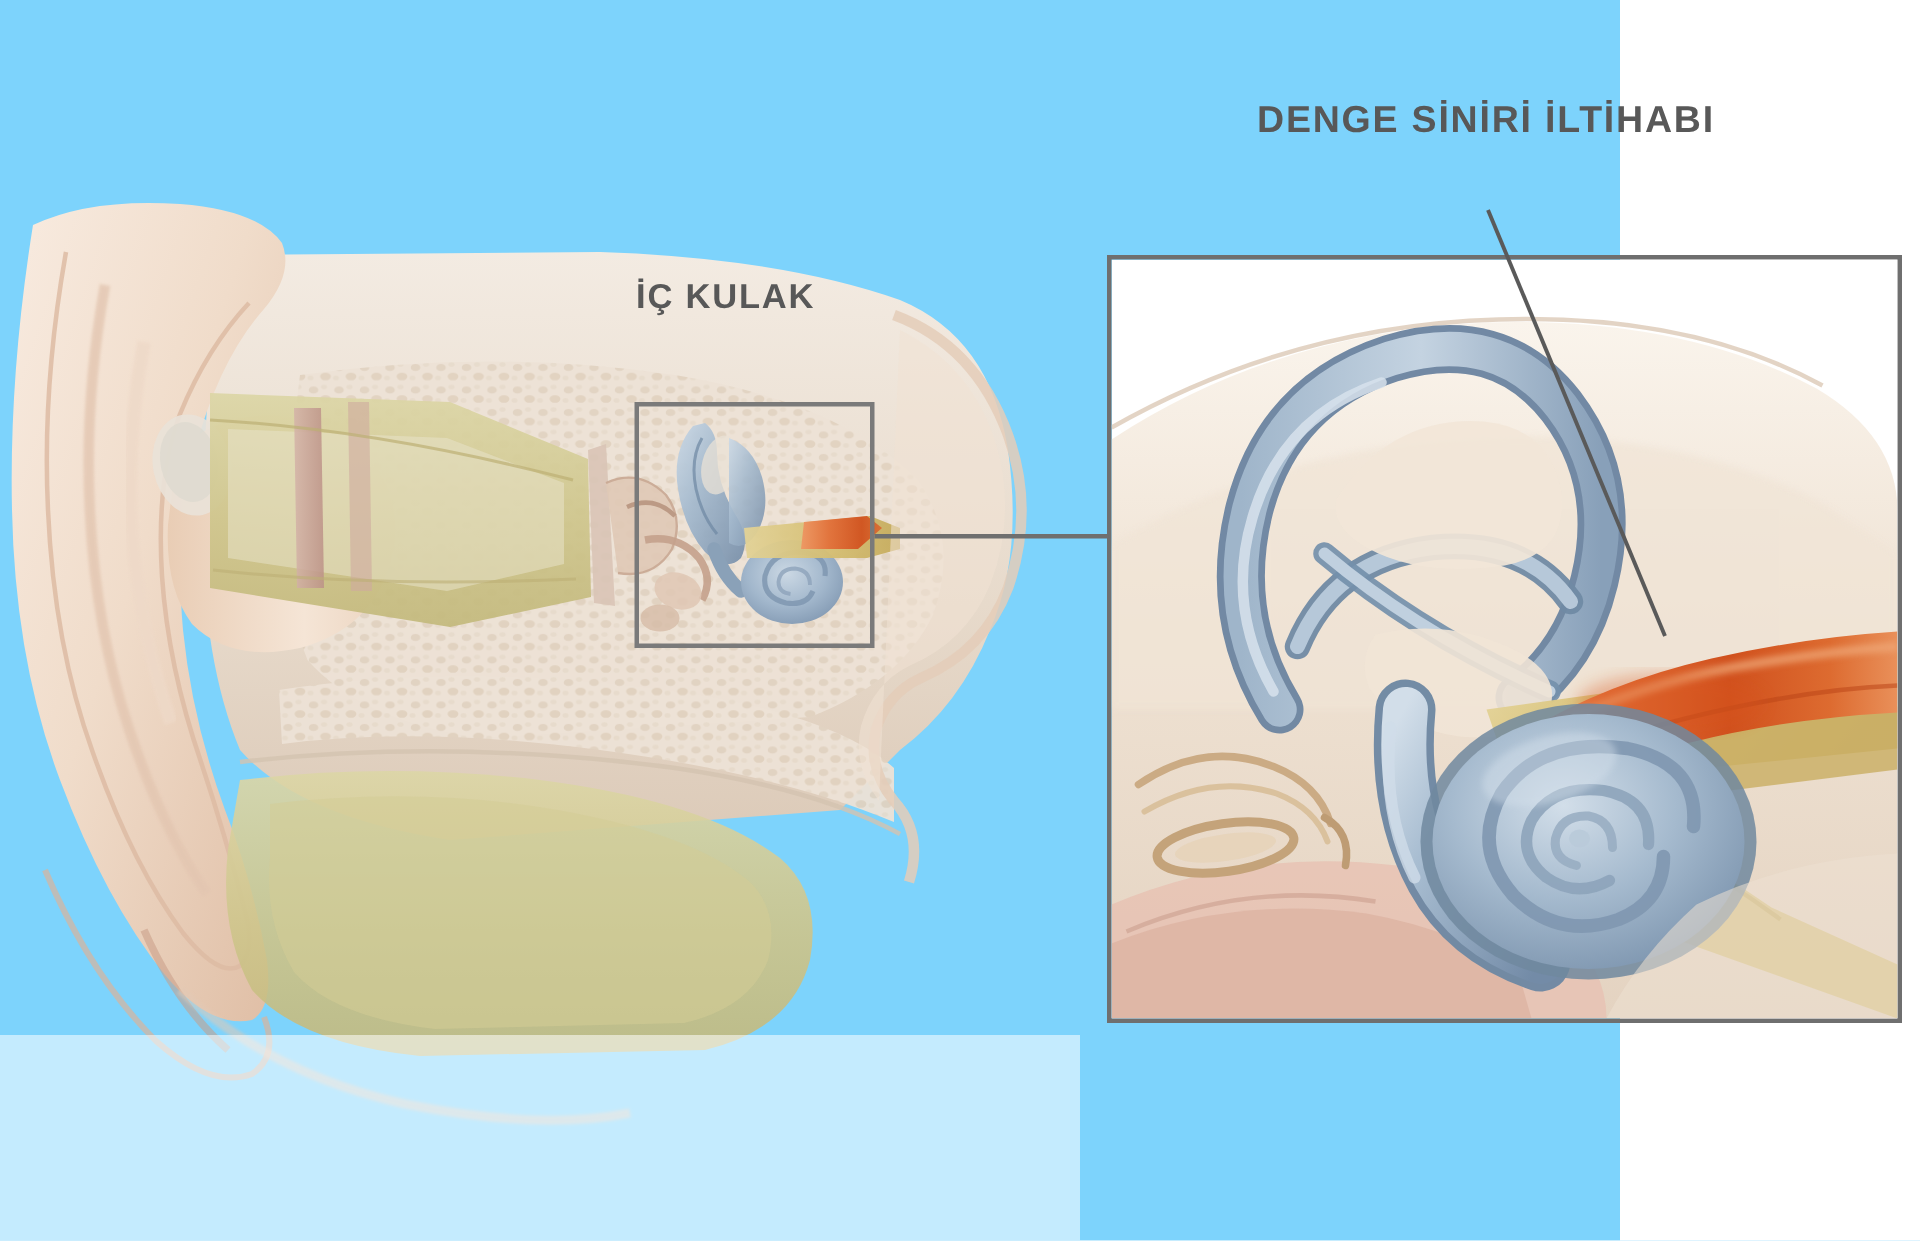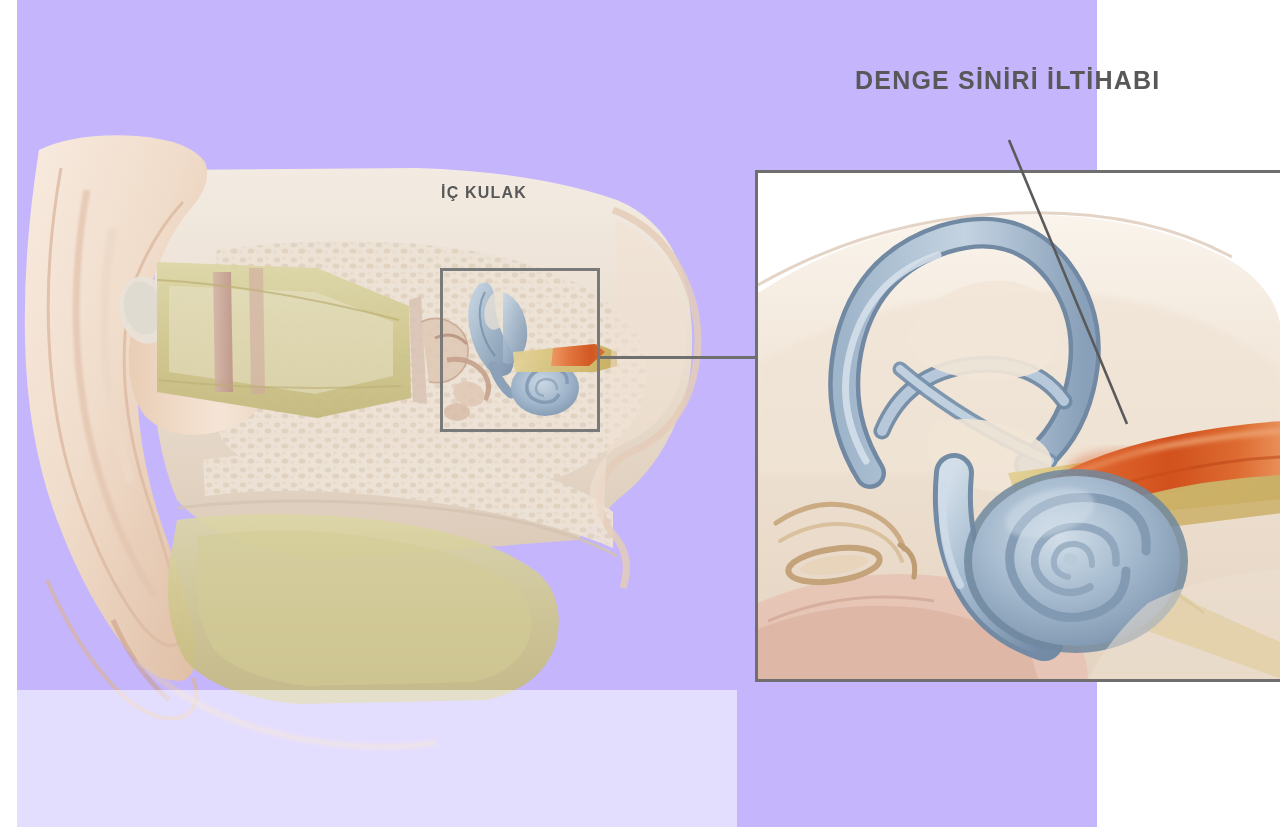--- a/index.html
+++ b/index.html
@@ -2,32 +2,32 @@
 <html><head>
 <meta charset="utf-8">
 <title>Denge Siniri İltihabı</title>
 <style>
   html,body{margin:0;padding:0;background:#ffffff;}
   body{
     width:1280px;height:827px;
     font-family:"Liberation Sans", sans-serif;
     overflow:hidden;position:relative;
   }
-  #stage{position:absolute;left:17px;top:0;width:1080px;height:827px;background:#c4b5fd;}
+  #stage{position:absolute;left:0;top:0;width:1080px;height:827px;background:#7dd3fc;}
 
   .label{
     position:absolute;
     color:#585858;
     font-weight:bold;
     letter-spacing:1.2px;
     white-space:nowrap;
     user-select:none;
   }
   #title-inflammation{left:838px;top:66px;font-size:25px;}
-  #title-innerear{left:424px;top:184px;font-size:16px;}
+  #title-innerear{left:424px;top:184px;font-size:23px;}
 
   .box{
     position:absolute;
     border:3px solid #7a7a7a;
     box-sizing:border-box;
     background:transparent;
   }
   #inset-frame{left:738px;top:170px;width:530px;height:512px;overflow:hidden;border:3px solid #6f6f6f;}
   #roi-frame{left:423px;top:268px;width:160px;height:164px;}
 

